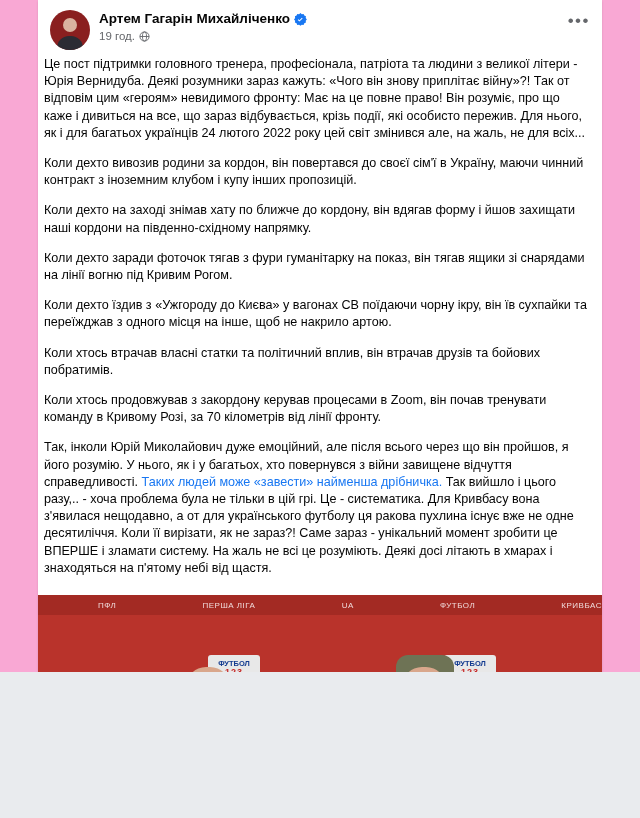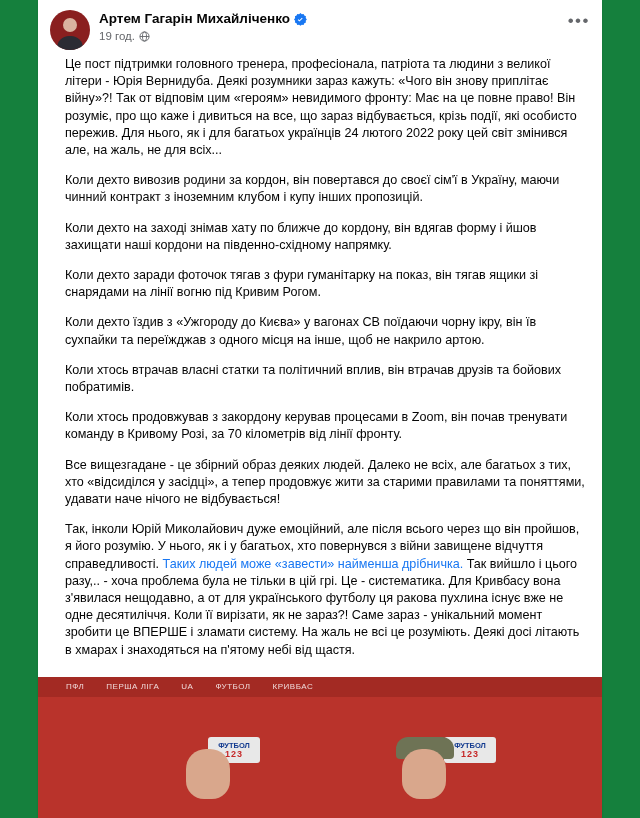--- a/index.html
+++ b/index.html
@@ -3,24 +3,24 @@
 <meta charset="utf-8">
 <style>
   html, body {
     margin: 0;
     padding: 0;
     background: #e9ebee;
     font-family: "Liberation Sans", sans-serif;
   }
   #screen {
     width: 640px;
-    height: 818px;
-    position: relative;
-    overflow: hidden;
-    background: #15803d;
+    height: 672px;
+    position: relative;
+    overflow: hidden;
+    background: #f9a8d4;
   }
   .post-card {
     position: absolute;
     left: 38px;
     top: 0;
     width: 564px;
     background: #ffffff;
     box-shadow: 0 1px 2px rgba(0,0,0,0.12);
     overflow: hidden;
   }
@@ -105,21 +105,21 @@
     top: 16px;
     color: #65676b;
     font-size: 17px;
     letter-spacing: 1.5px;
     line-height: 10px;
     cursor: pointer;
     user-select: none;
   }
   
   .post-body {
-    padding: 2px 14px 8px 27px;
+    padding: 2px 14px 8px 6px;
     font-size: 12.6px;
     line-height: 17.2px;
     color: #050505;
   }
   .post-body p {
     margin: 0 0 13px 0;
     text-align: left;
   }
   .post-body p:last-child { margin-bottom: 0; }
   .ln { color: #1877f2; }
@@ -133,24 +133,25 @@
     margin-top: 10px;
   }
   .img-topbar {
     position: absolute;
     top: 0; left: 0; right: 0;
     height: 20px;
     background: #a32a23;
     display: flex;
     align-items: center;
     gap: 22px;
-    padding-left: 28px;
+    padding-left: 60px;
     font-size: 8px;
     color: #f0dada;
     letter-spacing: 0.5px;
+    justify-content: space-between;
   }
   .logo-badge {
     position: absolute;
     width: 52px;
     height: 26px;
     background: #e8e8e8;
     border-radius: 3px;
     color: #123a8f;
     font-size: 7.5px;
     font-weight: bold;
@@ -217,21 +218,20 @@
     </div>
 
     <div class="post-body">
       <p>Це пост підтримки головного тренера, професіонала, патріота та людини з великої літери - Юрія Вернидуба. Деякі розумники зараз кажуть: «Чого він знову приплітає війну»?! Так от відповім цим «героям» невидимого фронту: Має на це повне право! Він розуміє, про що каже і дивиться на все, що зараз відбувається, крізь події, які особисто пережив. Для нього, як і для багатьох українців 24 лютого 2022 року цей світ змінився але, на жаль, не для всіх...</p>
       <p>Коли дехто вивозив родини за кордон, він повертався до своєї сім'ї в Україну, маючи чинний контракт з іноземним клубом і купу інших пропозицій.</p>
       <p>Коли дехто на заході знімав хату по ближче до кордону, він вдягав форму і йшов захищати наші кордони на південно-східному напрямку.</p>
       <p>Коли дехто заради фоточок тягав з фури гуманітарку на показ, він тягав ящики зі снарядами на лінії вогню під Кривим Рогом.</p>
       <p>Коли дехто їздив з «Ужгороду до Києва» у вагонах СВ поїдаючи чорну ікру, він їв сухпайки та переїжджав з одного місця на інше, щоб не накрило артою.</p>
       <p>Коли хтось втрачав власні статки та політичний вплив, він втрачав друзів та бойових побратимів.</p>
       <p>Коли хтось продовжував з закордону керував процесами в Zoom, він почав тренувати команду в Кривому Розі, за 70 кілометрів від лінії фронту.</p>
-      <p>Все вищезгадане - це збірний образ деяких людей. Далеко не всіх, але багатьох з тих, хто «відсиділся у засідці», а тепер продовжує жити за старими правилами та поняттями, удавати наче нічого не відбувається!</p>
       <p><span>Так, інколи Юрій Миколайович дуже емоційний, але після всього через що він пройшов, я його розумію. У нього, як і у багатьох, хто повернувся з війни завищене відчуття справедливості. </span><span class="ln">Таких людей може «завести» найменша дрібничка.</span><span> Так вийшло і цього разу,.. - хоча проблема була не тільки в цій грі. Це - систематика. Для Кривбасу вона з'явилася нещодавно, а от для українського футболу ця ракова пухлина існує вже не одне десятиліччя. Коли її вирізати, як не зараз?! Саме зараз - унікальний момент зробити це ВПЕРШЕ і зламати систему. На жаль не всі це розуміють. Деякі досі літають в хмарах і знаходяться на п'ятому небі від щастя.</span></p>
     </div>
 
     <div class="post-image">
       <div class="img-topbar">
         <span>ПФЛ</span>
         <span>ПЕРША ЛІГА</span>
         <span>UA</span>
         <span>ФУТБОЛ</span>
         <span>КРИВБАС</span>

